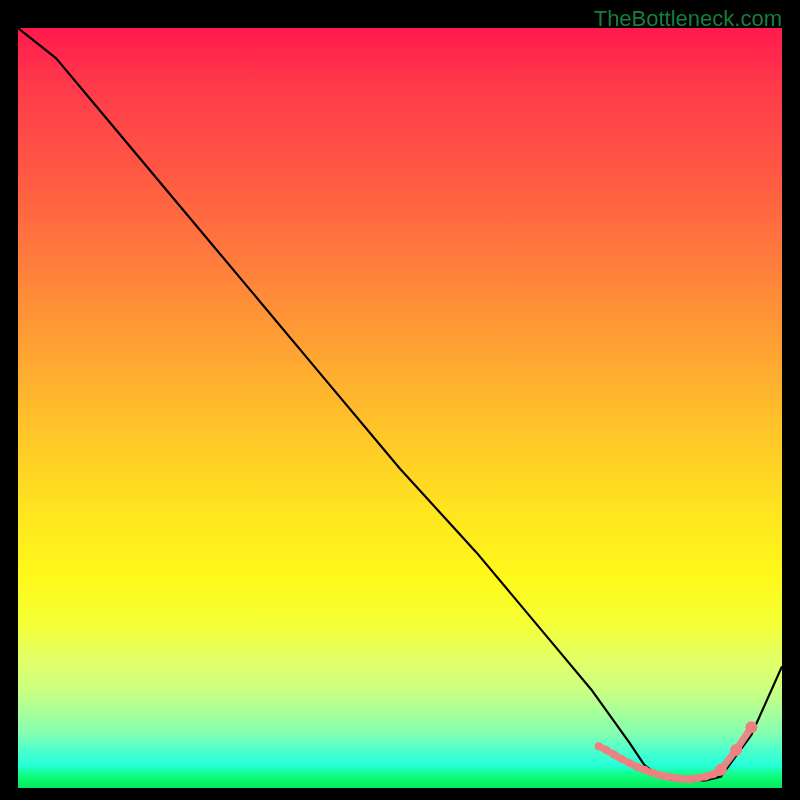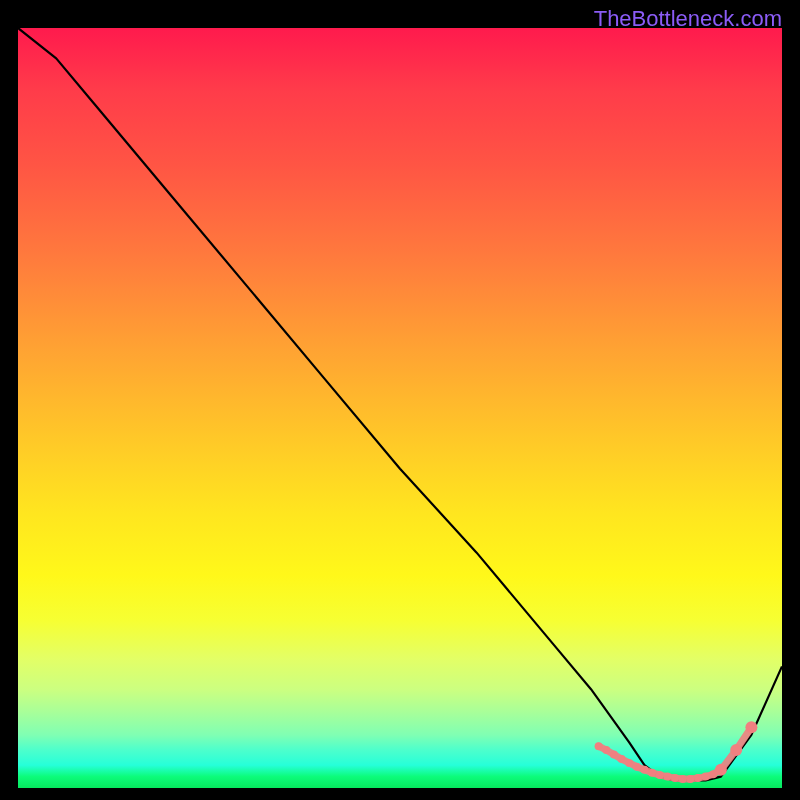--- a/index.html
+++ b/index.html
@@ -8,21 +8,21 @@
     height: 800px;
     background: #000;
     position: relative;
     font-family: Arial, sans-serif;
     overflow: hidden;
   }
   .watermark {
     position: absolute;
     top: 6px;
     right: 18px;
-    color: #8b5cf6;
+    color: #15803d;
     font-size: 22px;
     font-weight: 500;
     z-index: 10;
   }
   .plot-area {
     position: absolute;
     left: 18px;
     top: 28px;
     width: 764px;
     height: 760px;

